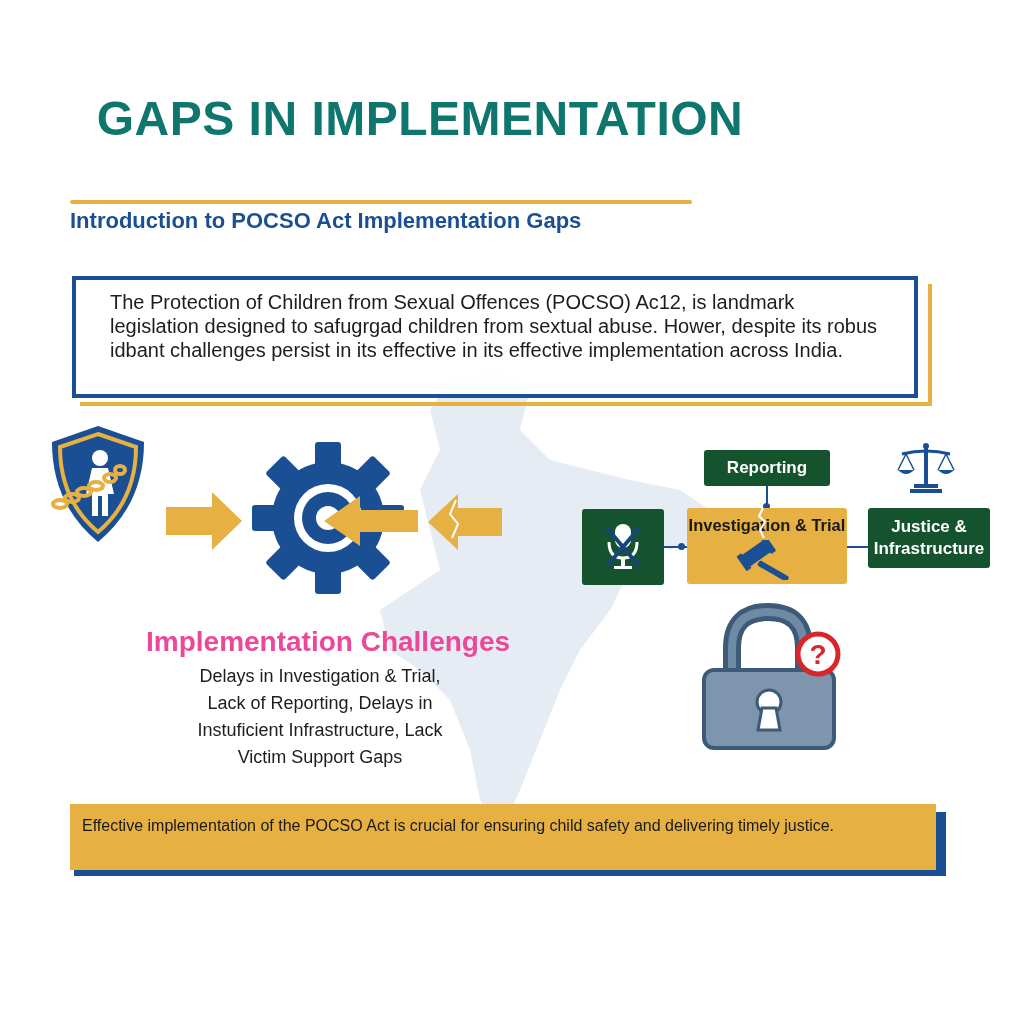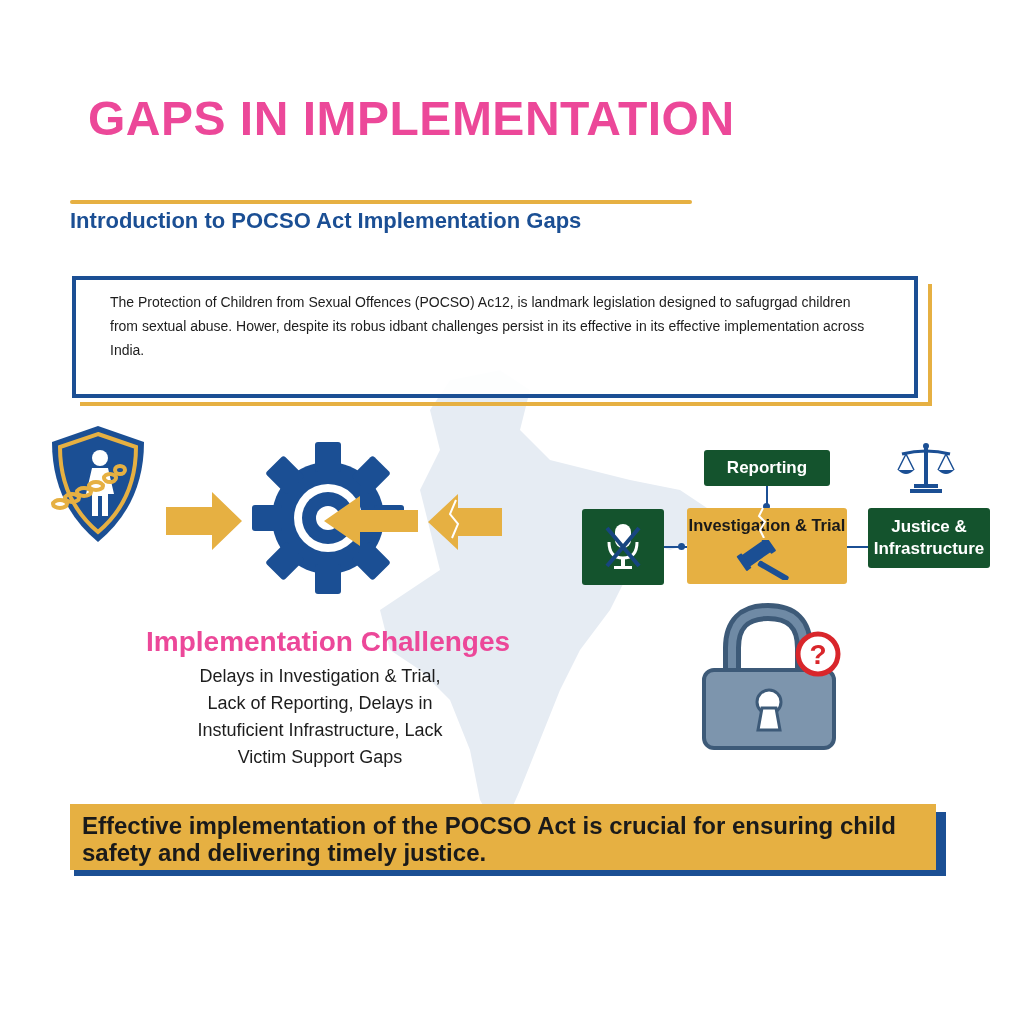--- a/index.html
+++ b/index.html
@@ -2,28 +2,28 @@
 <html><head>
 <meta charset="utf-8">
 <style>
   * { box-sizing: border-box; margin: 0; padding: 0; }
   html, body { width: 1024px; height: 1024px; background: #ffffff; overflow: hidden; }
   body { position: relative; font-family: "Liberation Sans", sans-serif; color: #1a1a1a; }
   .abs { position: absolute; }
 
   .map-bg { left: 380px; top: 370px; width: 340px; height: 470px; }
 
-  .title { left: 88px; top: 92px; width: 700px; font-family: "Liberation Sans", sans-serif; font-weight: 700;
-           font-size: 48px; line-height: 54px; color: #ec4899; letter-spacing: 0.5px; }
+  .title { left: 70px; top: 92px; width: 700px; font-family: "Liberation Sans", sans-serif; font-weight: 700;
+           font-size: 48px; line-height: 54px; color: #0f766e; letter-spacing: 0.5px; text-align: center; }
   .title-underline { left: 70px; top: 200px; width: 622px; height: 4px; background: #e6b042; border-radius: 2px; }
   .subtitle { left: 70px; top: 208px; font-weight: 700; font-size: 22px; color: #1b4f94; }
 
   .intro-shadow { left: 80px; top: 284px; width: 852px; height: 122px; border: 4px solid #e6b042; border-top: none; border-left: none; }
   .intro-box { left: 72px; top: 276px; width: 846px; height: 122px; border: 4px solid #1b4f94; background: rgba(255,255,255,0.92); padding: 10px 34px 0 34px; }
-  .intro-text { font-size: 14px; line-height: 24px; color: #1d1d1d; }
+  .intro-text { font-size: 20px; line-height: 24px; color: #1d1d1d; }
 
   .shield { left: 48px; top: 424px; width: 100px; height: 120px; }
   .arrow-right { left: 166px; top: 492px; width: 76px; height: 58px; }
   .gear { left: 252px; top: 440px; width: 152px; height: 158px; }
   .arrow-in { left: 324px; top: 496px; width: 94px; height: 50px; }
   .arrow-broken { left: 428px; top: 494px; width: 74px; height: 56px; }
 
   .challenges-title { left: 146px; top: 626px; font-weight: 700; font-size: 28px; color: #ec4899; }
   .challenges-text { left: 160px; top: 663px; width: 320px; text-align: center; font-size: 18px; line-height: 27px; color: #1d1d1d; }
 
@@ -34,21 +34,21 @@
   .node-justice { left: 868px; top: 508px; width: 122px; height: 60px; font-size: 17px; line-height: 22px; }
   .connector { background: #1b4f94; }
   .dot { width: 7px; height: 7px; border-radius: 50%; background: #1b4f94; }
   .scales { left: 896px; top: 442px; width: 60px; height: 52px; }
   .gavel { left: 736px; top: 540px; width: 60px; height: 40px; }
 
   .lock { left: 696px; top: 602px; width: 150px; height: 150px; }
 
   .conclusion-shadow { left: 74px; top: 812px; width: 872px; height: 64px; background: #1b4f94; }
   .conclusion { left: 70px; top: 804px; width: 866px; height: 66px; background: #e6b042; padding: 8px 12px; }
-  .conclusion-text { font-weight: 700; font-size: 24px; line-height: 27px; color: #1a1a1a; }
+  .conclusion-text { font-weight: 400; font-size: 16px; line-height: 27px; color: #1a1a1a; }
 </style>
 </head>
 <body>
 
 <svg class="abs map-bg" viewBox="0 0 340 470">
   <path d="M70 10 L120 0 L150 20 L140 60 L170 90 L210 100 L250 110 L300 120 L330 140 L320 170 L290 180 L260 170 L250 200 L230 240 L200 280 L180 320 L160 370 L140 420 L120 465 L100 430 L90 380 L70 330 L40 300 L10 280 L0 240 L30 220 L60 200 L50 160 L40 120 L60 80 L50 40 Z" fill="#e6ecf3"></path>
 </svg>
 
 <div class="abs title">
   <div>GAPS IN IMPLEMENTATION</div>

